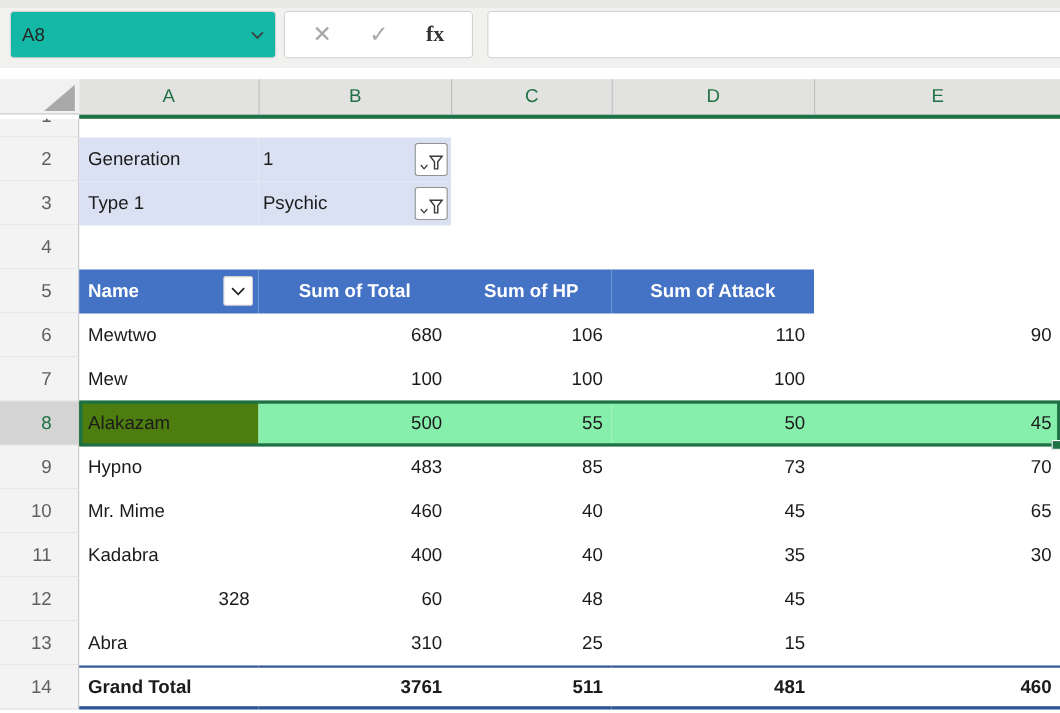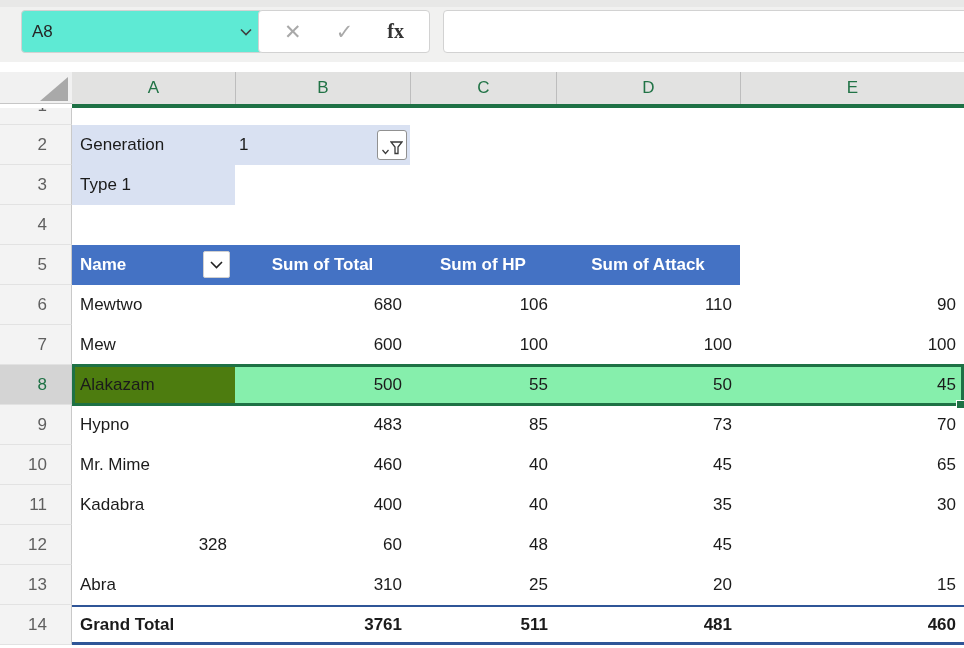--- a/index.html
+++ b/index.html
@@ -2,21 +2,21 @@
 <html><head>
 <meta charset="utf-8">
 <style>
   * { margin:0; padding:0; box-sizing:border-box; }
   body { font-family:"Liberation Sans","DejaVu Sans",sans-serif; background:#fff; }
   .app { position:relative; width:964px; height:648px; background:#fff; overflow:hidden; }
 
   
   .toolbar { position:relative; width:964px; height:62px; background:#f1f1f0; }
   .toolbar-topstrip { position:absolute; top:0; left:0; right:0; height:7px; background:#e8e8e7; }
-  .name-box { position:absolute; left:21px; top:10px; width:242px; height:43px; background:#5eead4;
+  .name-box { position:absolute; left:9px; top:10px; width:242px; height:43px; background:#14b8a6;
               border:1px solid #d2d2d2; border-radius:4px; display:flex; align-items:center;
               padding:0 10px; }
   .name-box-text { font-size:17px; color:#262626; flex:1; }
   .fbtn-group { position:absolute; left:258px; top:10px; width:172px; height:43px; background:#fff;
                 border:1px solid #d2d2d2; border-radius:4px; display:flex; align-items:center;
                 justify-content:space-around; padding:0 8px; }
   .icon-cancel, .icon-confirm { font-size:21px; color:#a9a9a9; line-height:1; }
   .icon-fx { font-size:20px; color:#333; font-family:"Liberation Serif","DejaVu Serif",serif;
              font-weight:bold; }
   .formula-bar { position:absolute; left:443px; top:10px; width:524px; height:43px; background:#fff;
@@ -146,20 +146,31 @@
       <div class="cell"></div>
       <div class="cell"></div>
       <div class="cell"></div>
     </div>
 
     <div class="grid-row">
       <div class="gut">
           <span>3</span>
         </div>
       <div class="cell txt lav">Type 1</div>
+      <div class="cell lav filter-value-cell">
+        <span>Psychic</span>
+        <div class="filter-btn">
+          <svg width="7" height="6" viewBox="0 0 7 6">
+            <polyline points="0.5,1 3.5,4.5 6.5,1" fill="none" stroke="#3a3a3a" stroke-width="1.2"></polyline>
+          </svg>
+          <svg width="13" height="14" viewBox="0 0 13 14">
+            <path d="M1 1 H12 L8 6 V12.5 L5 12.5 V6 Z" fill="none" stroke="#3a3a3a" stroke-width="1.3"></path>
+          </svg>
+        </div>
+      </div>
       <div class="cell"></div>
       <div class="cell"></div>
       <div class="cell"></div>
     </div>
 
     <div class="grid-row">
       <div class="gut">
           <span>4</span>
         </div>
       <div class="cell"></div>
@@ -195,21 +206,20 @@
       <div class="cell num">106</div>
       <div class="cell num">110</div>
       <div class="cell num">90</div>
     </div>
 
     <div class="grid-row">
       <div class="gut">
           <span>7</span>
         </div>
       <div class="cell txt">Mew</div>
-      <div class="cell num">600</div>
       <div class="cell num">100</div>
       <div class="cell num">100</div>
       <div class="cell num">100</div>
     </div>
 
     <div class="grid-row">
       <div class="gut selected">
           <span>8</span>
         </div>
       <div class="cell txt sel-active">Alakazam</div>
@@ -262,21 +272,20 @@
       <div class="cell num">45</div>
     </div>
 
     <div class="grid-row">
       <div class="gut">
           <span>13</span>
         </div>
       <div class="cell txt">Abra</div>
       <div class="cell num">310</div>
       <div class="cell num">25</div>
-      <div class="cell num">20</div>
       <div class="cell num">15</div>
     </div>
 
     <div class="grid-row">
       <div class="gut">
           <span>14</span>
         </div>
       <div class="cell txt gt">Grand Total</div>
       <div class="cell num gt">3761</div>
       <div class="cell num gt">511</div>

